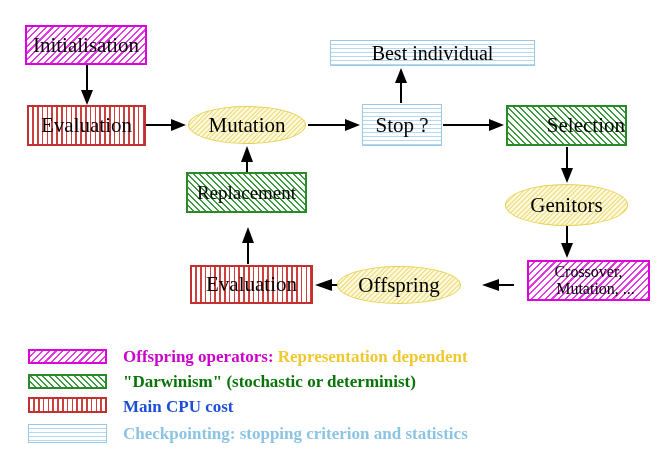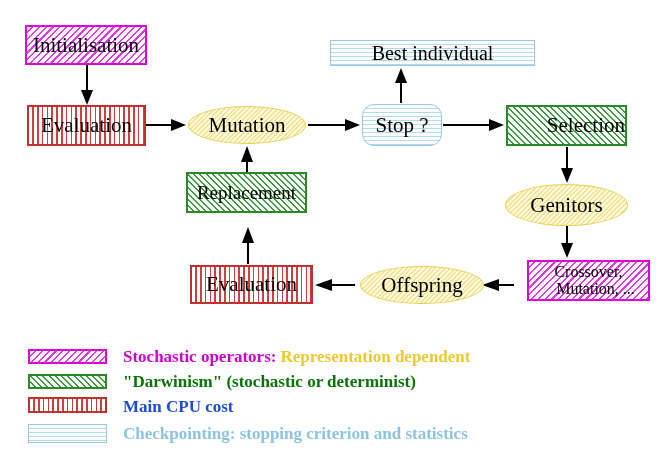--- a/index.html
+++ b/index.html
@@ -26,33 +26,33 @@
   }
   .hatch-cyan{
     border:1.5px solid #9cc8e4;
     background:repeating-linear-gradient(180deg,#ffffff 0 3px,#b4d8ee 3px 4px);
   }
   .hatch-yellow{
     border:1.5px solid #e6d054;
     background:repeating-linear-gradient(135deg,#fdf9da 0 2px,#f1e294 2px 3.4px);
   }
   .ellipse{border-radius:50%;}
-  .rounded{border-radius:12px;}
+  .rounded{border-radius:0;}
   
   #n-init{left:25px;top:25px;width:122px;height:40px;}
   #n-eval-top{left:27px;top:105px;width:119px;height:41px;}
   #n-parents{left:188px;top:106px;width:118px;height:38px;}
   #n-best{left:290px;top:40px;width:205px;height:26px;font-size:20px;margin-left:40px;}
   #n-stop{left:362px;top:104px;width:80px;height:42px;}
   #n-selection{left:506px;top:105px;width:121px;height:41px;justify-content:flex-end;}
   #n-replacement{left:186px;top:172px;width:121px;height:41px;font-size:19px;}
   #n-genitors{left:505px;top:184px;width:123px;height:42px;}
   #n-crossover{left:516px;top:260px;width:123px;height:41px;font-size:16px;flex-direction:column;margin-left:11px;}
   #n-crossover .l2{padding-left:14px;}
-  #n-offspring{left:360px;top:266px;width:124px;height:38px;}
+  #n-offspring{left:337px;top:266px;width:124px;height:38px;}
   #n-eval-bottom{left:190px;top:265px;width:123px;height:39px;}
   #n-generation{
     left:327px;top:165px;width:168px;height:85px;position:absolute;
     border:5px dashed #f28080;border-radius:50%;box-sizing:border-box;
     display:flex;align-items:center;justify-content:center;
     color:#ee8282;font-size:22px;
   }
   #arrows{position:absolute;left:0;top:0;width:662px;height:471px;pointer-events:none;}
   
   .swatch{position:absolute;left:28px;width:79px;box-sizing:border-box;}
@@ -175,21 +175,21 @@
   <div class="node hatch-yellow ellipse" id="n-offspring">
     <span>Offspring</span>
   </div>
 
   <div class="node hatch-red" id="n-eval-bottom">
     <span>Evaluation</span>
   </div>
 
   <div class="swatch hatch-magenta" id="sw-1"></div>
   <div class="legend-text" id="lt-1">
-    <span class="part1">Stochastic operators:</span><span class="part2">Representation dependent</span>
+    <span class="part1">Offspring operators:</span><span class="part2">Representation dependent</span>
   </div>
 
   <div class="swatch hatch-green" id="sw-2"></div>
   <div class="legend-text" id="lt-2">
     <span>"Darwinism" (stochastic or determinist)</span>
   </div>
 
   <div class="swatch hatch-red" id="sw-3"></div>
   <div class="legend-text" id="lt-3">
     <span>Main CPU cost</span>

